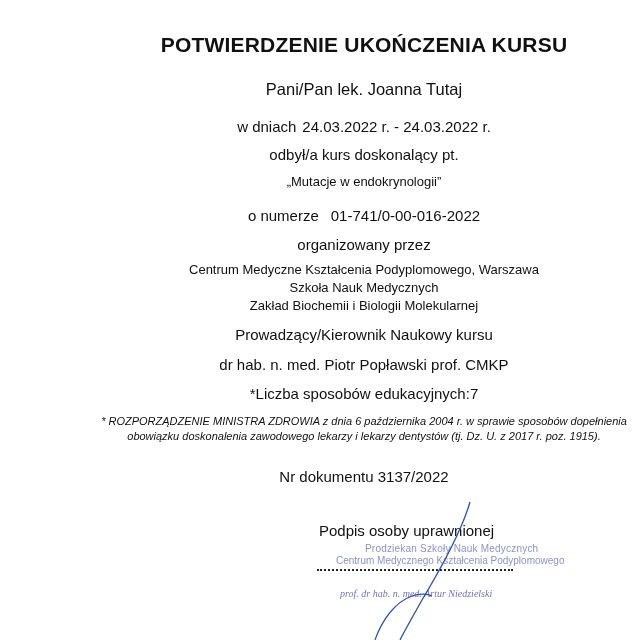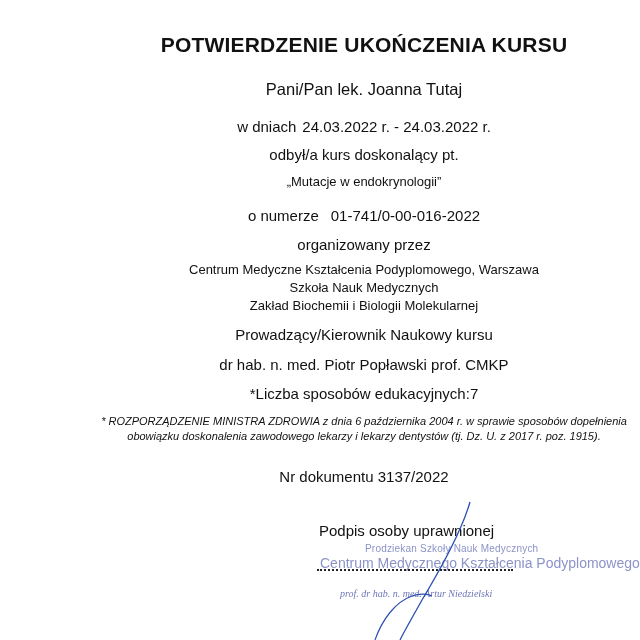--- a/index.html
+++ b/index.html
@@ -21,21 +21,21 @@
   .org2 { top:280px; font-size:13px; }
   .org3 { top:298px; font-size:13px; }
   .leader-label { top:326px; font-size:15px; }
   .leader-name { top:356px; font-size:15px; }
   .points { top:385px; font-size:15px; }
   .reg { top:414px; font-size:11px; font-style:italic; line-height:14.5px; left:40px; width:560px; white-space:normal; }
   .docnum { top:468px; font-size:15px; }
 
   .sig-label { position:absolute; left:319px; top:522px; font-size:15px; }
   .stamp1 { position:absolute; left:343px; top:543px; font-size:10px; color:#8c93c8; letter-spacing:0.2px;padding-left:22px; }
-  .stamp2 { position:absolute; left:320px; top:555px; font-size:14px; color:#8c93c8; }
+  .stamp2 { position:absolute; left:336px; top:555px; font-size:10px; color:#8c93c8; }
   .dots { position:absolute; left:317px; top:569px; width:196px; border-top:2px dotted #222; }
   .stamp3 { position:absolute; left:340px; top:588px; font-size:10px; color:#6f77b8; font-style:italic; font-family:"Liberation Serif", serif; }
   svg.sig { position:absolute; left:0; top:0; }
 </style>
 </head>
 <body>
 
 <div class="line title">POTWIERDZENIE UKOŃCZENIA KURSU</div>
 <div class="line name">Pani/Pan lek. Joanna Tutaj</div>
 <div class="line dates">

